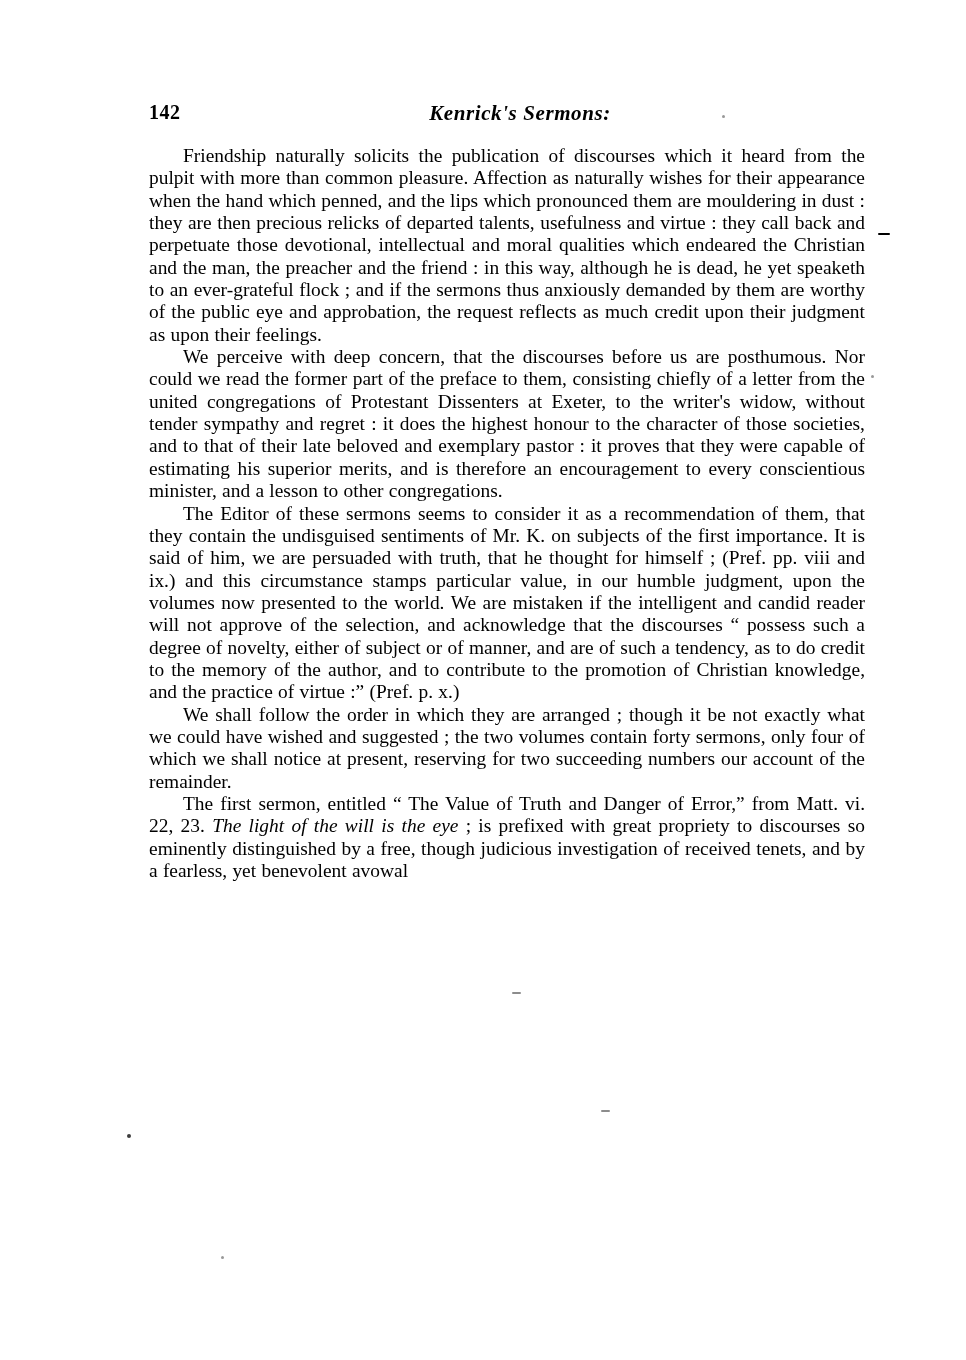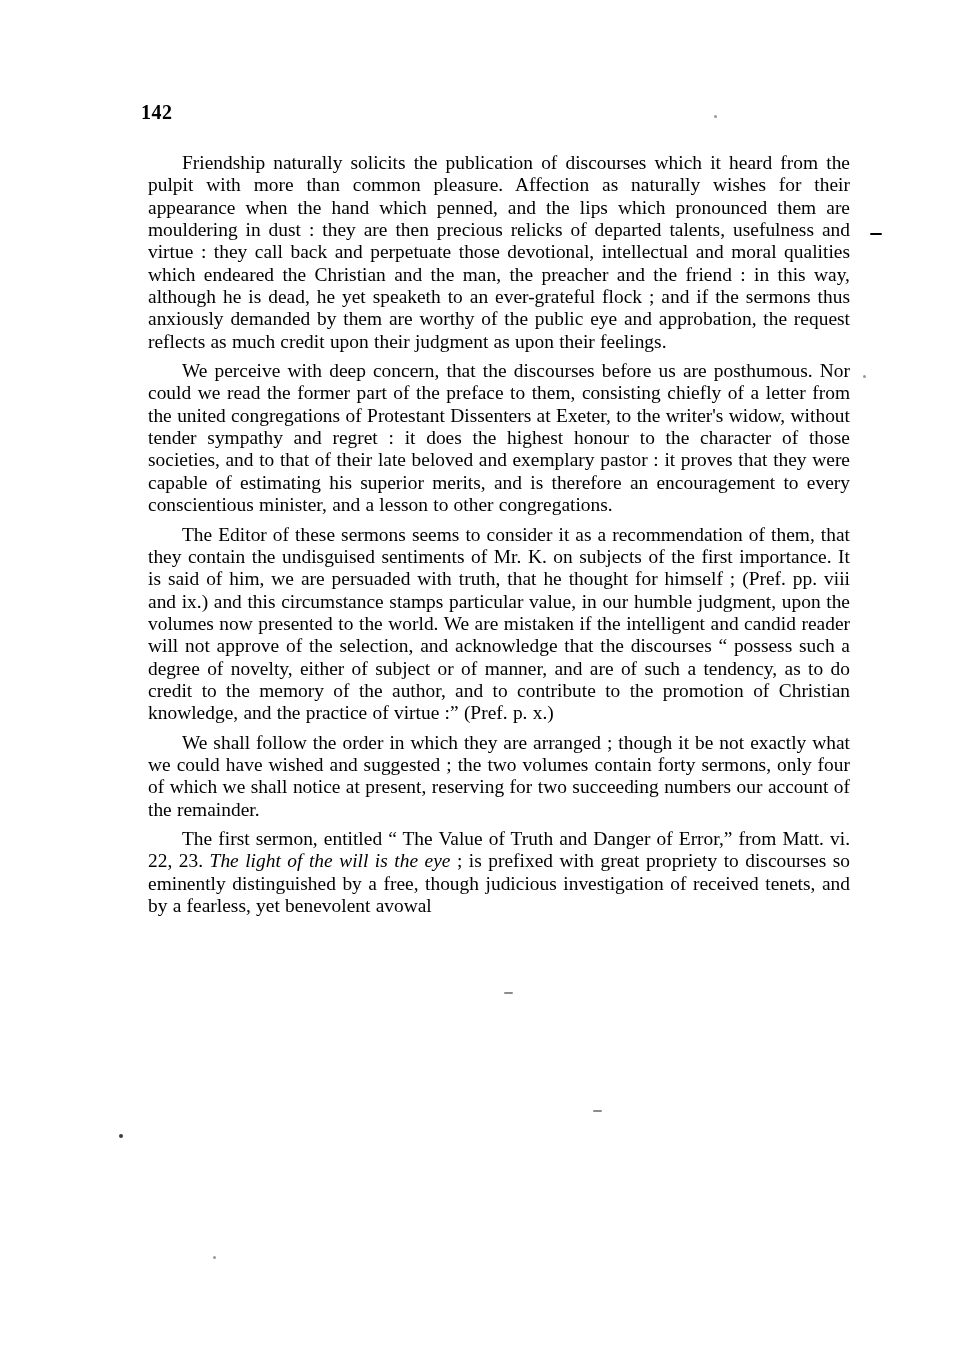--- a/index.html
+++ b/index.html
@@ -12,21 +12,21 @@
     height: 1360px;
     position: relative;
     overflow: hidden;
     font-family: "Liberation Serif", "DejaVu Serif", serif;
     color: #000000;
     -webkit-font-smoothing: none;
   }
 
   .page {
     position: absolute;
-    left: 8px;
+    left: 16px;
     top: 0;
     width: 894px;
     height: 1360px;
     background: #ffffff;
   }
 
   
   .running-head {
     position: absolute;
     left: 133px;
@@ -56,21 +56,21 @@
   }
 
   
   .textblock {
     position: absolute;
     left: 133px;
     top: 145px;
     width: 716px;
   }
   p.para {
-    margin: 7px;
+    margin: 0;
     padding: 0;
     text-align: justify;
     text-justify: inter-word;
     text-indent: 34px;
     font-size: 19.4px;
     line-height: 22.35px;
     letter-spacing: 0.02px;
     word-spacing: 0.4px;
     hyphens: manual;
   }
@@ -97,20 +97,21 @@
     opacity: 0.45;
   }
 </style>
 </head>
 <body>
 
 <div class="page">
 
   <div class="running-head">
     <span class="folio">142</span>
+    <span class="head-title">Kenrick's Sermons:</span>
   </div>
 
   <div class="textblock">
     <p class="para">Friendship naturally solicits the publication of discourses which it heard from the pulpit with more than common pleasure. Affection as naturally wishes for their appearance when the hand which penned, and the lips which pronounced them are mouldering in dust : they are then precious relicks of departed talents, usefulness and virtue : they call back and perpetuate those devotional, intellectual and moral qualities which endeared the Christian and the man, the preacher and the friend : in this way, although he is dead, he yet speaketh to an ever-grateful flock ; and if the sermons thus anxiously demanded by them are worthy of the public eye and approbation, the request reflects as much credit upon their judgment as upon their feelings.</p>
     <p class="para">We perceive with deep concern, that the discourses before us are posthumous. Nor could we read the former part of the preface to them, consisting chiefly of a letter from the united congregations of Protestant Dissenters at Exeter, to the writer's widow, without tender sympathy and regret : it does the highest honour to the character of those societies, and to that of their late beloved and exemplary pastor : it proves that they were capable of estimating his superior merits, and is therefore an encouragement to every conscientious minister, and a lesson to other congregations.</p>
     <p class="para">The Editor of these sermons seems to consider it as a recommendation of them, that they contain the undisguised sentiments of Mr. K. on subjects of the first importance. It is said of him, we are persuaded with truth, that he thought for himself ; (Pref. pp. viii and ix.) and this circumstance stamps particular value, in our humble judgment, upon the volumes now presented to the world. We are mistaken if the intelligent and candid reader will not approve of the selection, and acknowledge that the discourses “ possess such a degree of novelty, either of subject or of manner, and are of such a tendency, as to do credit to the memory of the author, and to contribute to the promotion of Christian knowledge, and the practice of virtue :” (Pref. p. x.)</p>
     <p class="para">We shall follow the order in which they are arranged ; though it be not exactly what we could have wished and suggested ; the two volumes contain forty sermons, only four of which we shall notice at present, reserving for two succeeding numbers our account of the remainder.</p>
     <p class="para" id="para5"><span>The first sermon, entitled “ The Value of Truth and Danger of Error,” from Matt. vi. 22, 23. </span><span class="it">The light of the will is the eye</span><span> ; is prefixed with great propriety to discourses so eminently distinguished by a free, though judicious investigation of received tenets, and by a fearless, yet benevolent avowal</span></p>
   </div>
 

